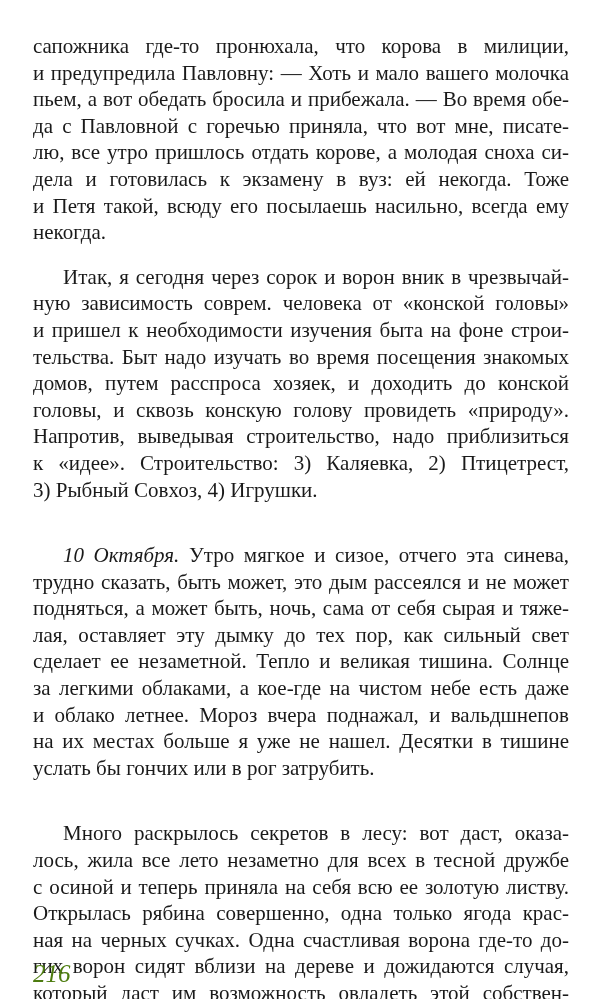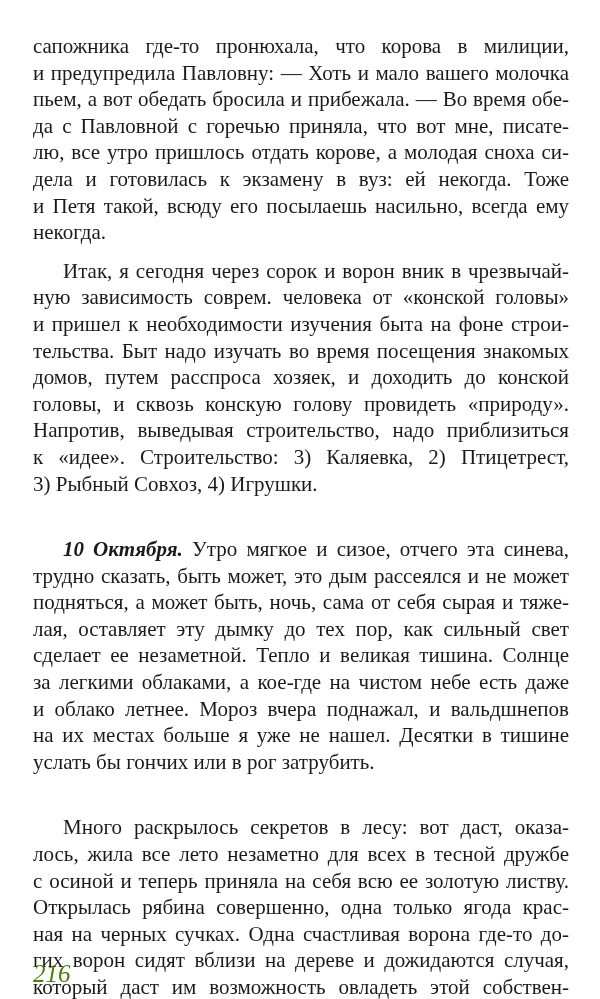--- a/index.html
+++ b/index.html
@@ -6,42 +6,42 @@
   body { width: 600px; height: 999px; overflow: hidden; position: relative; }
   .page {
     position: absolute; left: 33px; top: 33px; width: 536px;
     font-family: "Liberation Serif", "DejaVu Serif", serif;
     font-size: 21px; line-height: 26.6px; color: #1a1a1a;
   }
   .line { display: block; height: 26.6px; white-space: nowrap; text-align: justify; text-align-last: justify; }
   .line.last { text-align-last: left; }
   .indent { padding-left: 30px; }
   .gap2 { height: 39px; }
-  .date { font-weight: bold; font-style: italic; }
+  .date { font-weight: normal; font-style: italic; }
   .page-number {
     position: absolute; left: 33px; top: 960px;
     font-family: "Liberation Serif", "DejaVu Serif", serif;
     font-style: italic; font-size: 25px; color: #4d7c0f;
   }
 </style>
 </head>
 <body>
 
 <div class="page">
   <div>
     <span class="line">сапожника где-то пронюхала, что корова в милиции,</span>
     <span class="line">и предупредила Павловну: — Хоть и мало вашего молочка</span>
     <span class="line">пьем, а вот обедать бросила и прибежала. — Во время обе-</span>
     <span class="line">да с Павловной с горечью приняла, что вот мне, писате-</span>
     <span class="line">лю, все утро пришлось отдать корове, а молодая сноха си-</span>
     <span class="line">дела и готовилась к экзамену в вуз: ей некогда. Тоже</span>
     <span class="line">и Петя такой, всюду его посылаешь насильно, всегда ему</span>
     <span class="line last">некогда.</span>
   </div>
-  <div style="margin-top:12px">
+  <div style="margin-top:18px">
     <span class="line indent">Итак, я сегодня через сорок и ворон вник в чрезвычай-</span>
     <span class="line">ную зависимость соврем. человека от «конской головы»</span>
     <span class="line">и пришел к необходимости изучения быта на фоне строи-</span>
     <span class="line">тельства. Быт надо изучать во время посещения знакомых</span>
     <span class="line">домов, путем расспроса хозяек, и доходить до конской</span>
     <span class="line">головы, и сквозь конскую голову провидеть «природу».</span>
     <span class="line">Напротив, выведывая строительство, надо приблизиться</span>
     <span class="line">к «идее». Строительство: 3) Каляевка, 2) Птицетрест,</span>
     <span class="line last">3) Рыбный Совхоз, 4) Игрушки.</span>
   </div>

